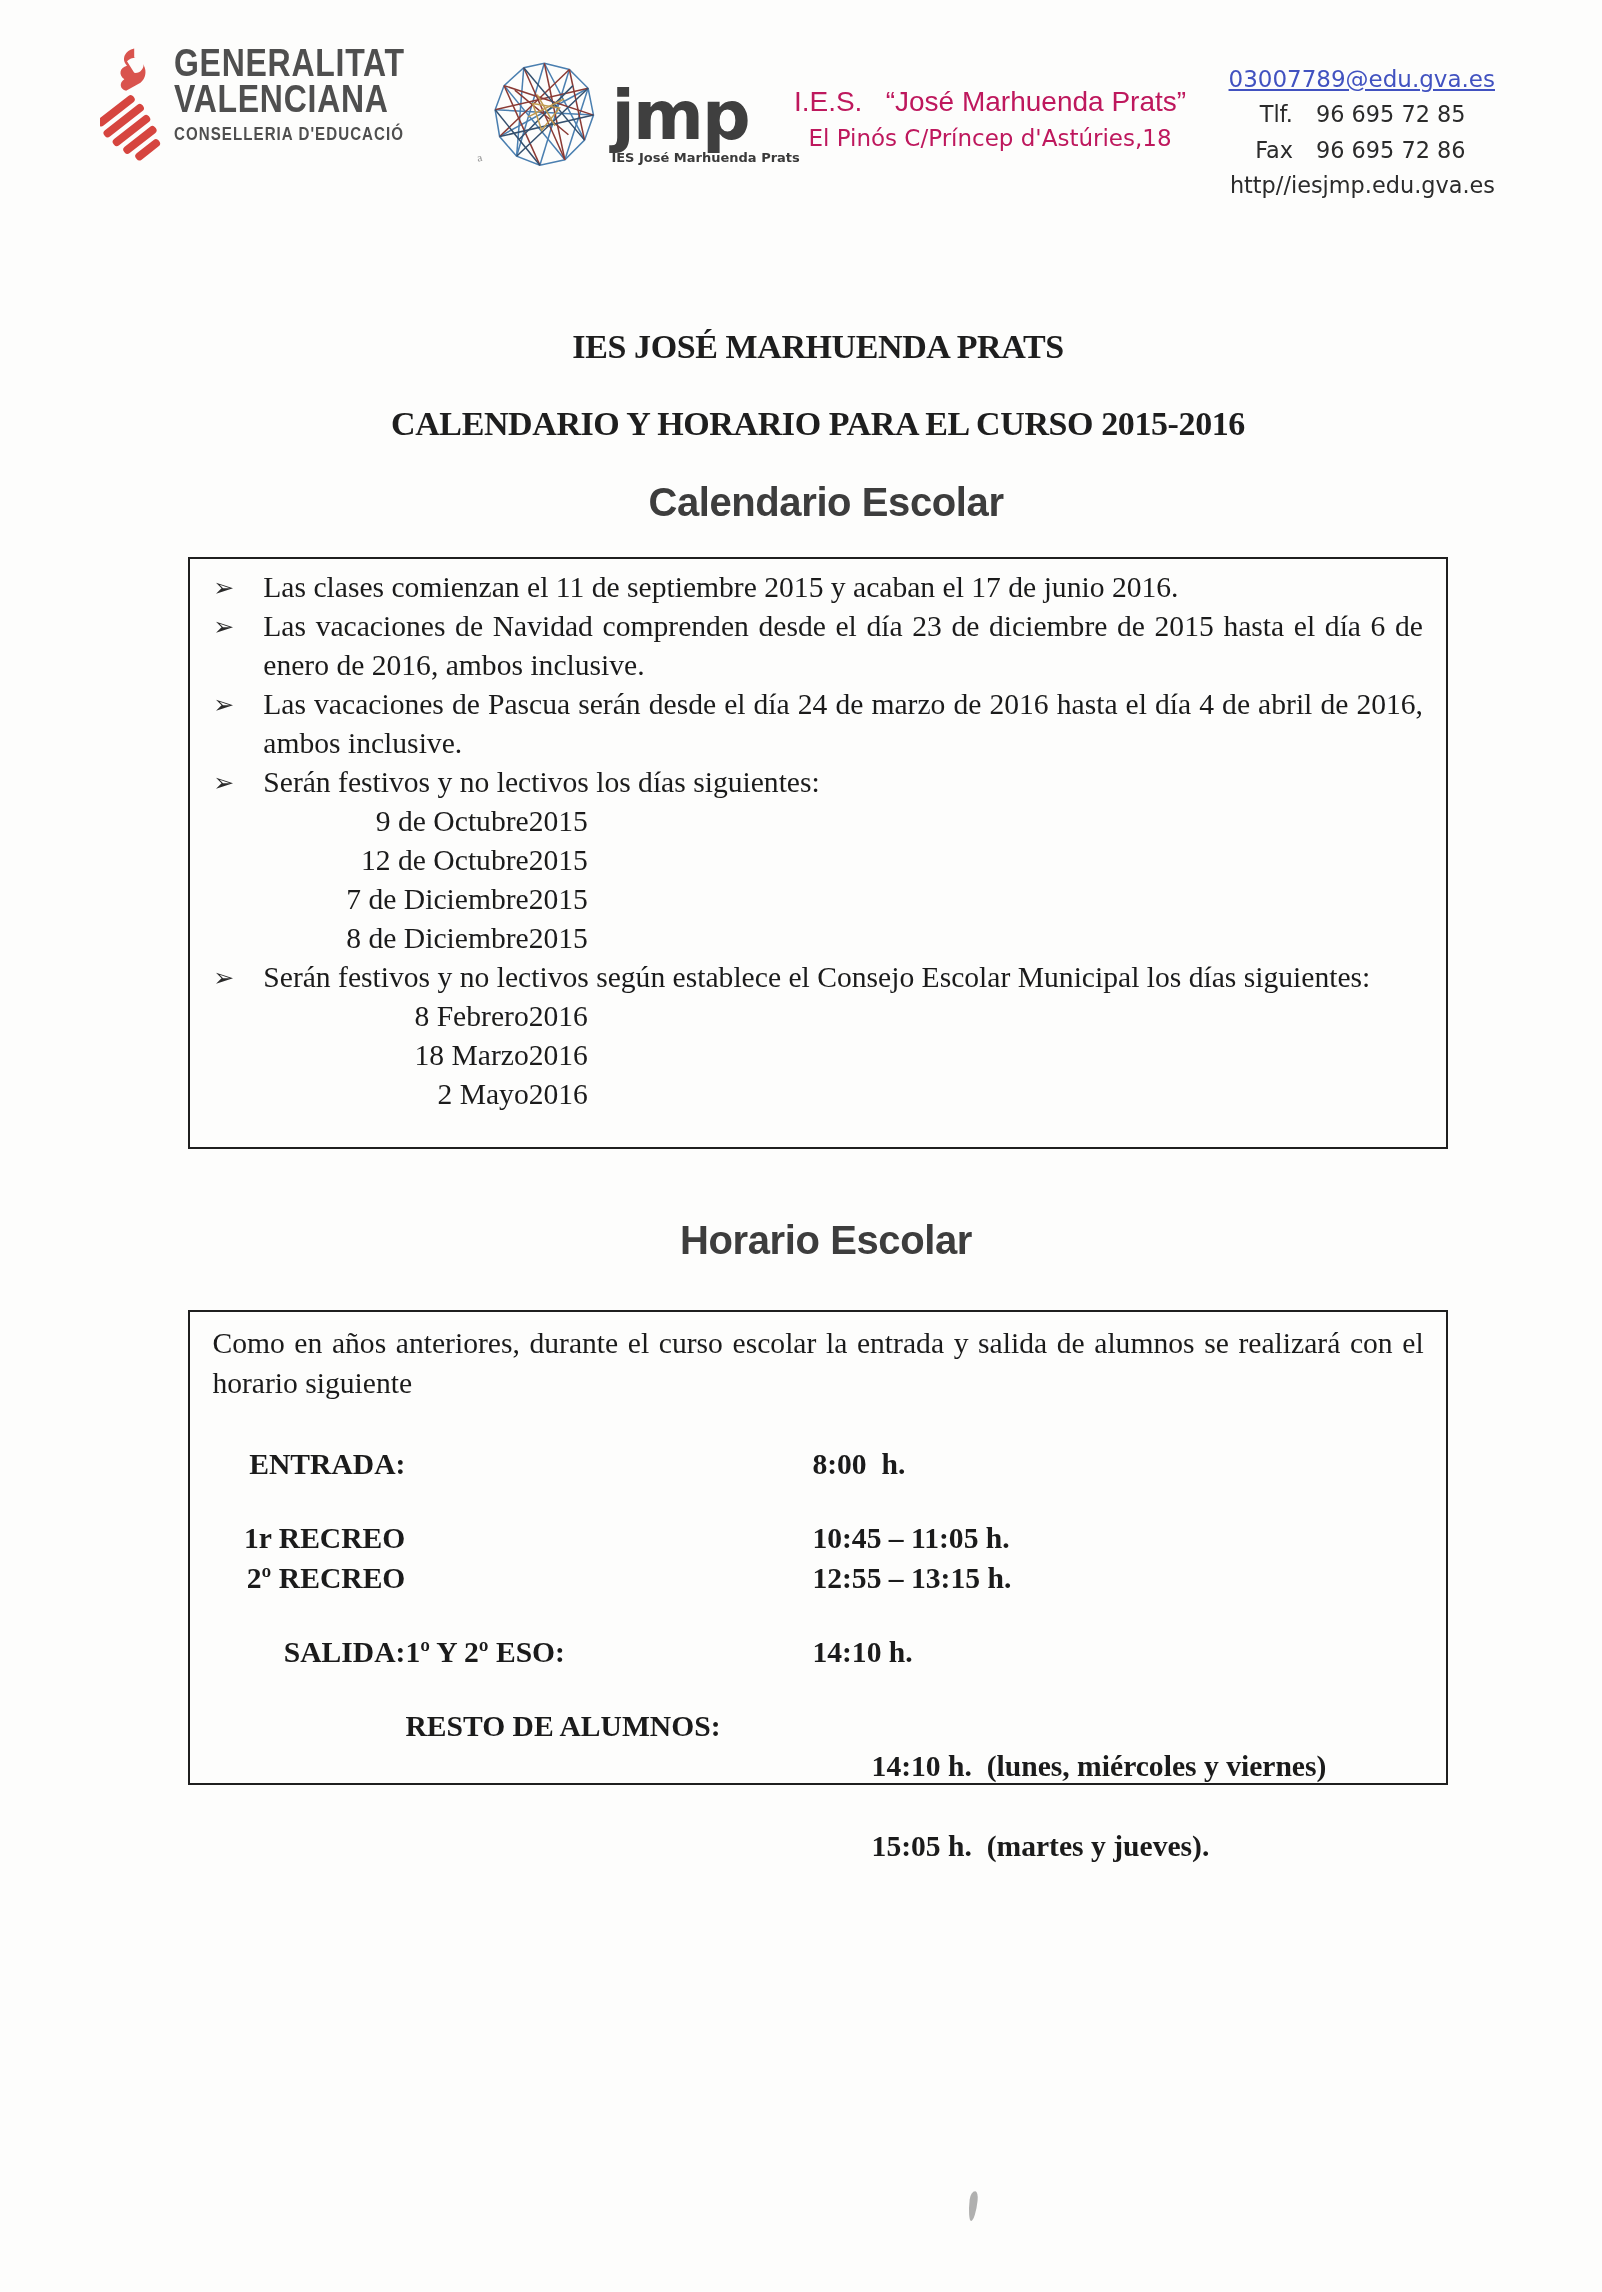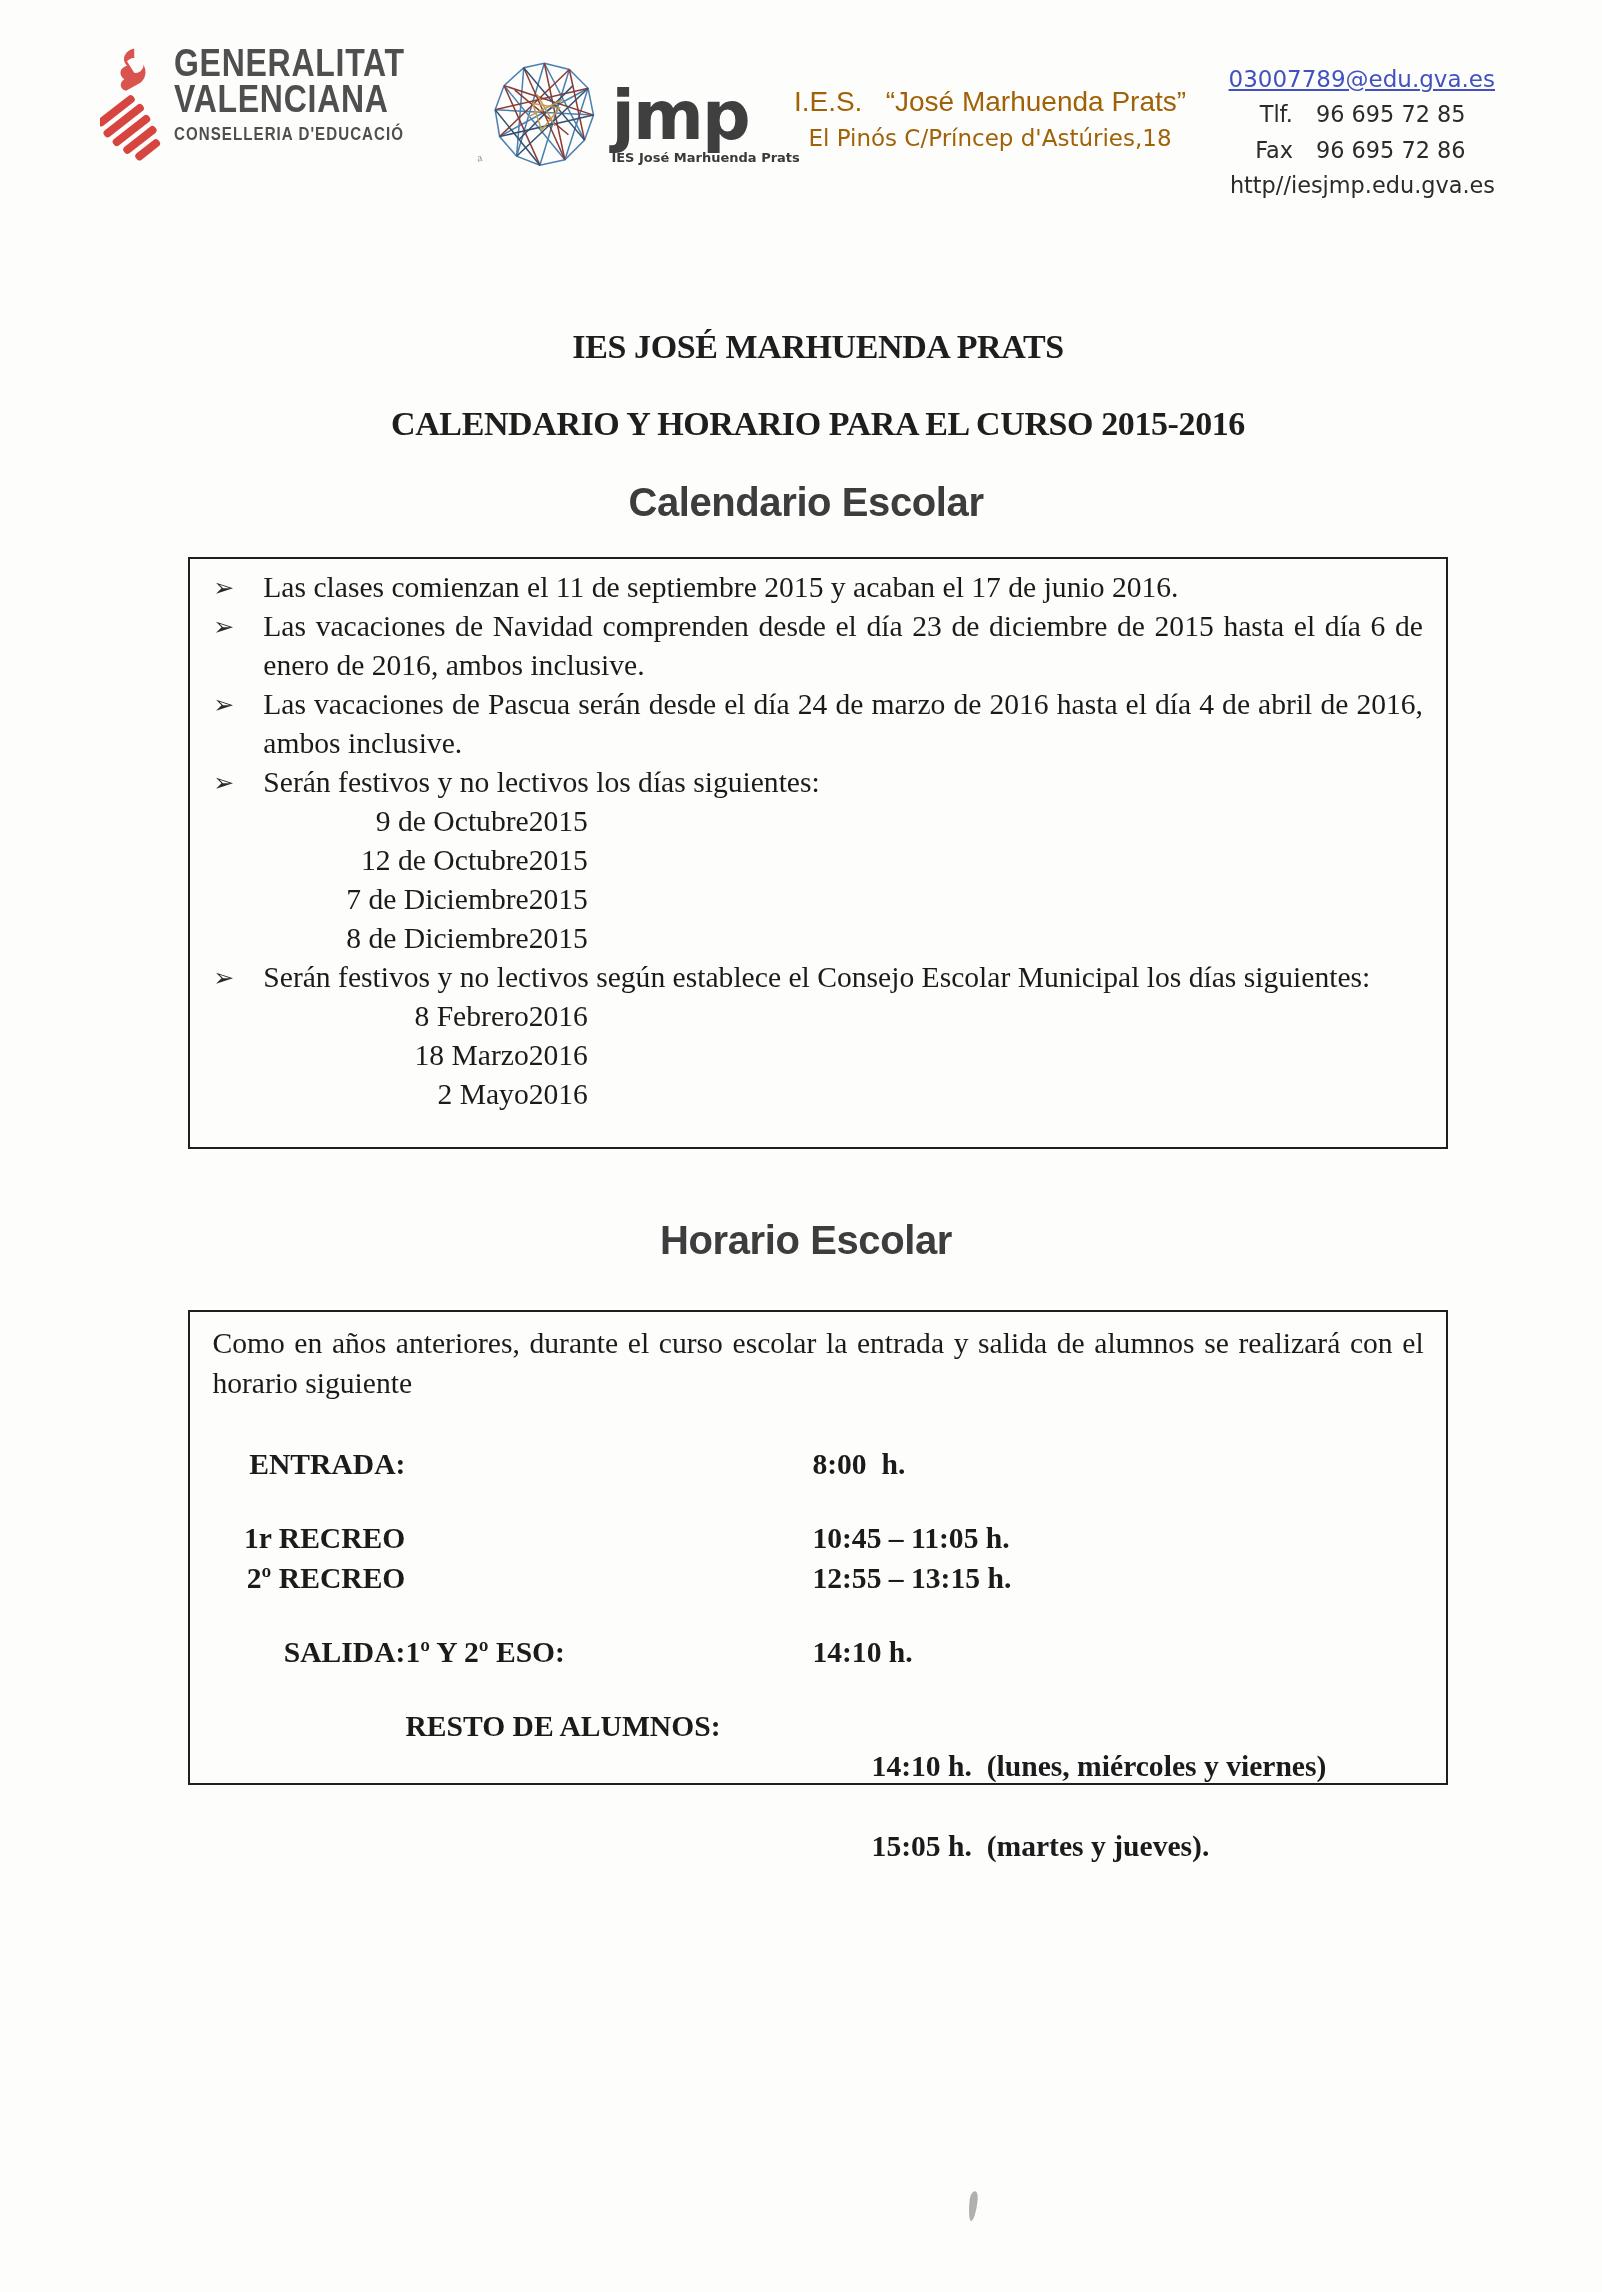--- a/index.html
+++ b/index.html
@@ -14,40 +14,40 @@
   
   #gv-logo{position:absolute;left:100px;top:45px;display:flex;align-items:flex-start;}
   #gv-text{margin-left:10.7px;color:#4f4f4f;font-family:"Liberation Sans",sans-serif;
            transform:scaleX(0.82);transform-origin:left top;white-space:nowrap;}
   .gv-big{font-size:39px;line-height:0.93;font-weight:600;letter-spacing:0.9px;}
   .gv-small{font-size:18.4px;font-weight:700;letter-spacing:1.3px;margin-top:5.4px;}
   #jmp-logo{position:absolute;left:488px;top:54px;display:flex;align-items:flex-start;}
   #jmp-txtcol{margin-left:5.4px;margin-top:30px;font-family:"DejaVu Sans",sans-serif;color:#3f3f3f;}
   #jmp-word{font-size:68px;font-weight:700;line-height:0.95;letter-spacing:-1.8px;}
   #jmp-sub{font-size:13px;font-weight:700;margin-top:1.8px;color:#3a3a3a;letter-spacing:0;}
-  #school-block{position:absolute;left:766px;top:86px;width:448px;text-align:center;color:#a16207;}
+  #school-block{position:absolute;left:766px;top:86px;width:448px;text-align:center;color:#be185d;}
   #school-line1{font-family:"Liberation Sans",sans-serif;font-size:28px;white-space:pre;}
   #school-line2{font-family:"DejaVu Sans",sans-serif;font-size:23px;margin-top:7.2px;white-space:pre;}
   #contact-block{position:absolute;left:1146px;top:66px;width:349px;text-align:right;
                  font-family:"DejaVu Sans",sans-serif;font-size:22.4px;color:#2b2b2b;}
   #contact-email{display:inline-block;font-size:23px;color:#4152c0;text-decoration:underline;
                  margin-bottom:3.6px;}
   .contact-row{display:flex;justify-content:flex-end;gap:23px;line-height:1.62;}
   .contact-num{width:179px;text-align:left;}
   #contact-web{line-height:1.6;}
   .artifact{position:absolute;color:#999;}
   #artifact-squiggle{left:478px;top:152px;font-size:18px;transform:rotate(-12deg);}
   #artifact-blob{left:969px;top:2191px;width:8px;height:30px;background:#8f8f8f;
                  border-radius:60% 40% 55% 45%/30% 30% 70% 70%;opacity:0.7;transform:rotate(6deg);}
   
   .doc-title{position:absolute;left:188px;width:1260px;text-align:center;font-weight:700;
              color:#1e1e1e;font-size:34px;letter-spacing:-0.4px;}
   #title-main{top:328px;}
   #title-sub{top:405px;}
-  .section-heading{position:absolute;left:176px;width:1260px;text-align:center;
+  .section-heading{position:absolute;left:196px;width:1260px;text-align:center;
                    font-family:"Liberation Sans",sans-serif;font-weight:700;font-size:40px;
                    color:#3d3d3d;letter-spacing:-0.4px;}
   #heading-calendario{top:480px;}
   #heading-horario{top:1218px;}
   
   #box-calendar{position:absolute;left:188px;top:557px;width:1260px;height:592px;
                 border:2.7px solid #1f1f1f;box-sizing:border-box;padding:9px 23px 0 19.7px;
                 font-size:29.6px;line-height:39px;}
   .bullet-item{display:flex;}
   .bullet-glyph{width:50px;flex:0 0 50px;padding-left:3.6px;font-size:25px;color:#2a2a2a;}

